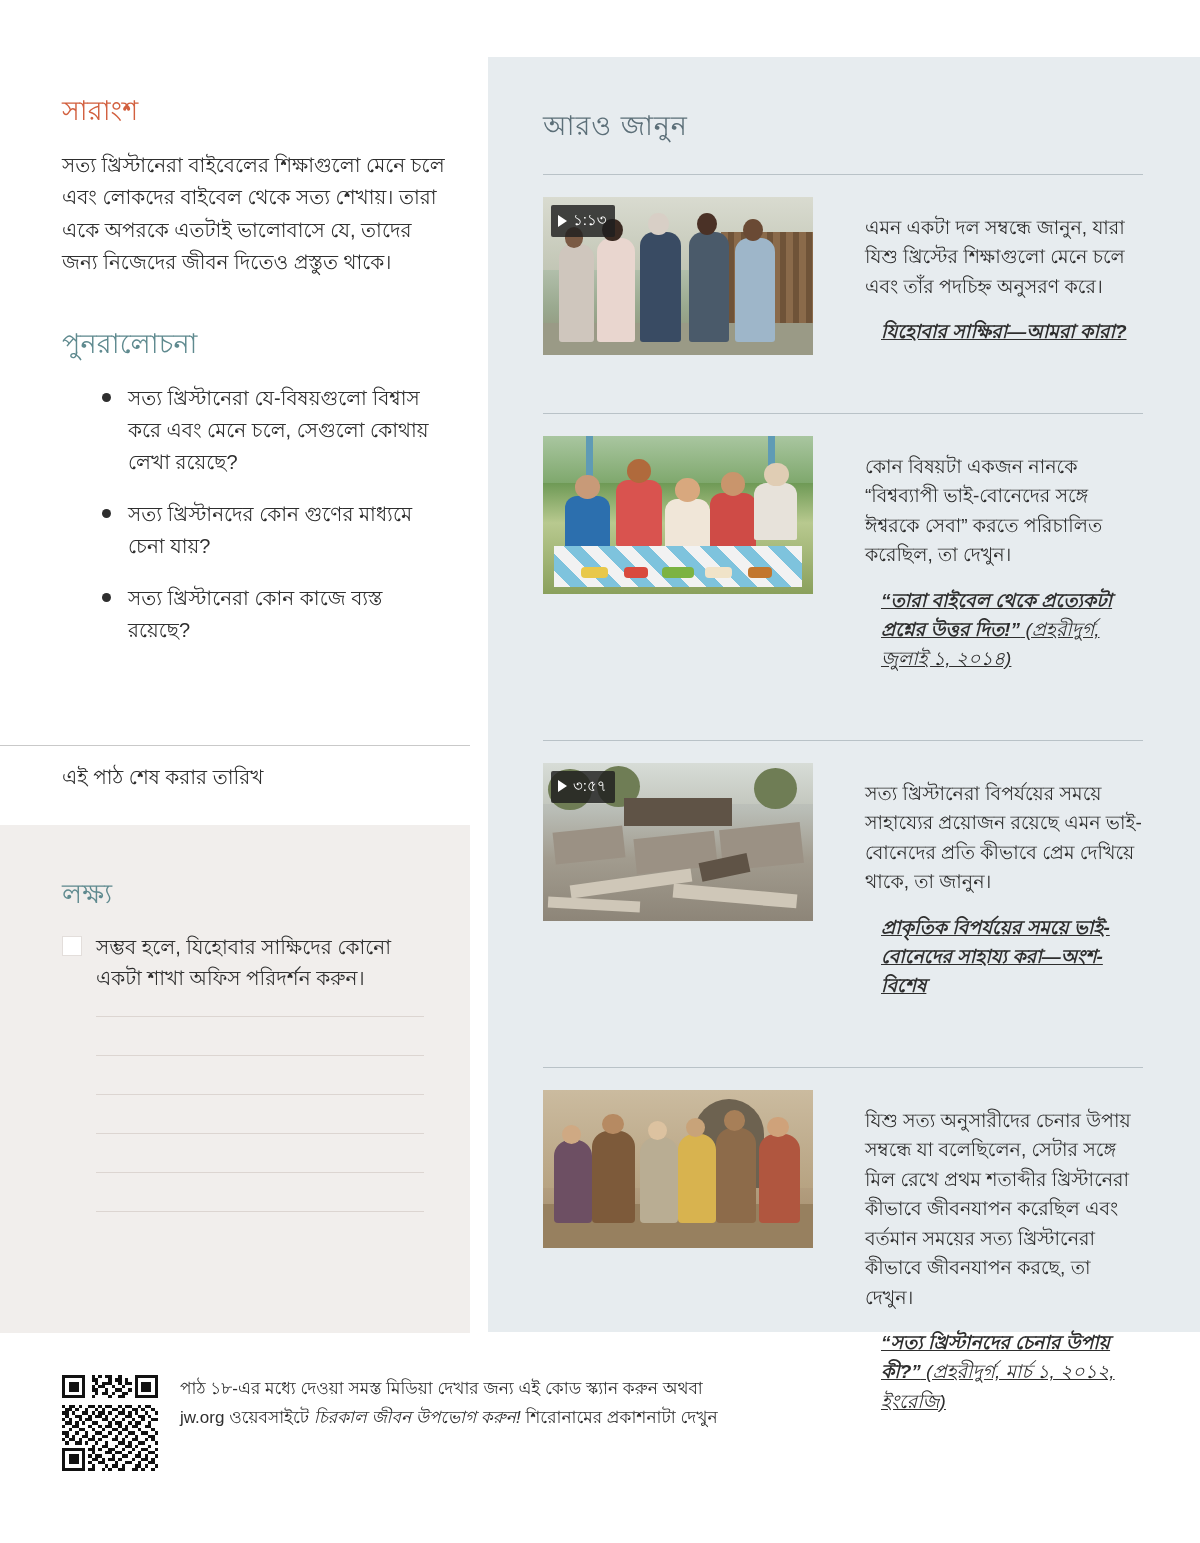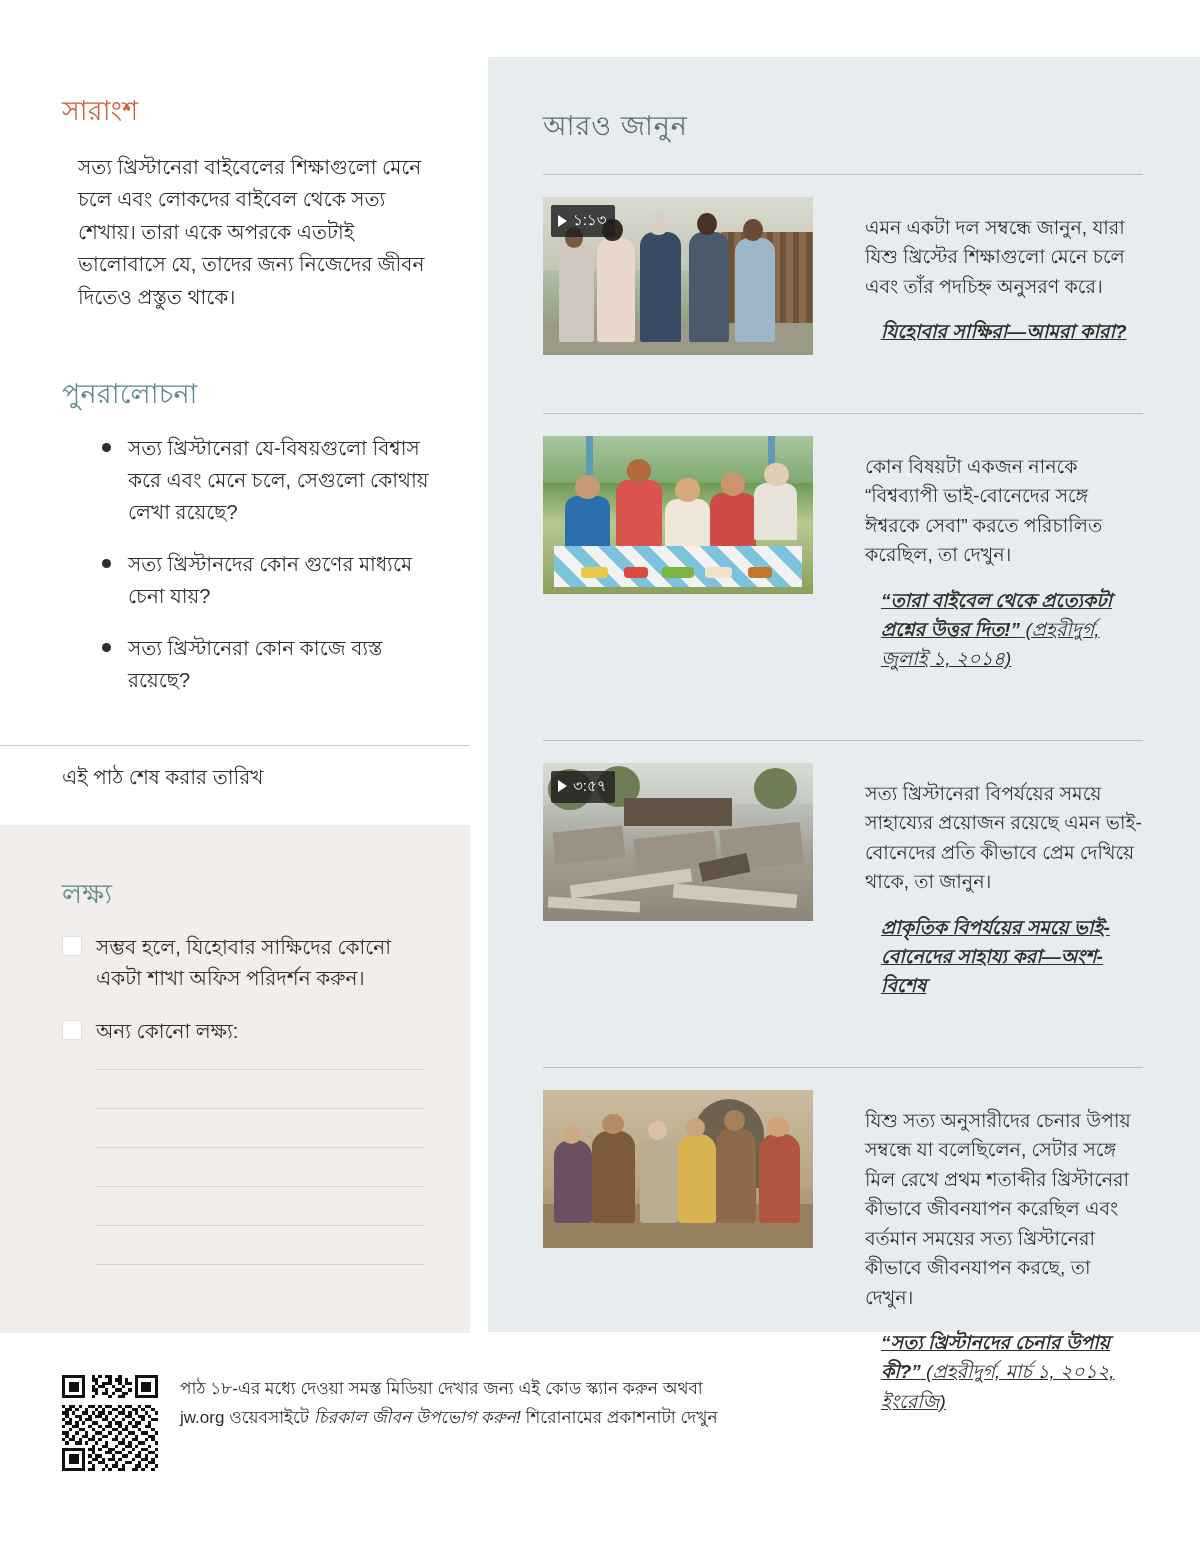--- a/index.html
+++ b/index.html
@@ -36,21 +36,21 @@
     margin: 0 0 14px 0;
     font-size: 27px;
     font-weight: normal;
     letter-spacing: .2px;
   }
   .title-summary { color: #d2603f; }
   .title-review  { color: #5f8a8f; }
   .title-goals   { color: #5f8a8f; }
 
   p.body-text {
-    margin: 16px;
+    margin: 0;
     font-size: 20px;
     line-height: 1.62;
     color: #2e2e2e;
   }
 
   .spacer-40 { height: 44px; }
 
   ul.review-list {
     margin: 6px 0 0 0;
     padding: 0 0 0 40px;
@@ -303,24 +303,20 @@
 
   <div class="goals-box">
     <div class="goals-inner">
       <h2 class="section-title title-goals">লক্ষ্য</h2>
 
       <div class="goal-item">
         <span class="checkbox"></span>
         <span class="goal-text">সম্ভব হলে, যিহোবার সাক্ষিদের কোনো একটা শাখা অফিস পরিদর্শন করুন।</span>
       </div>
 
-      <div class="goal-item">
-        <span class="checkbox"></span>
-        <span class="goal-text">অন্য কোনো লক্ষ্য:</span>
-      </div>
 
       <div class="write-lines">
         <div class="write-line"></div>
         <div class="write-line"></div>
         <div class="write-line"></div>
         <div class="write-line"></div>
         <div class="write-line"></div>
         <div class="write-line"></div>
       </div>
     </div>

